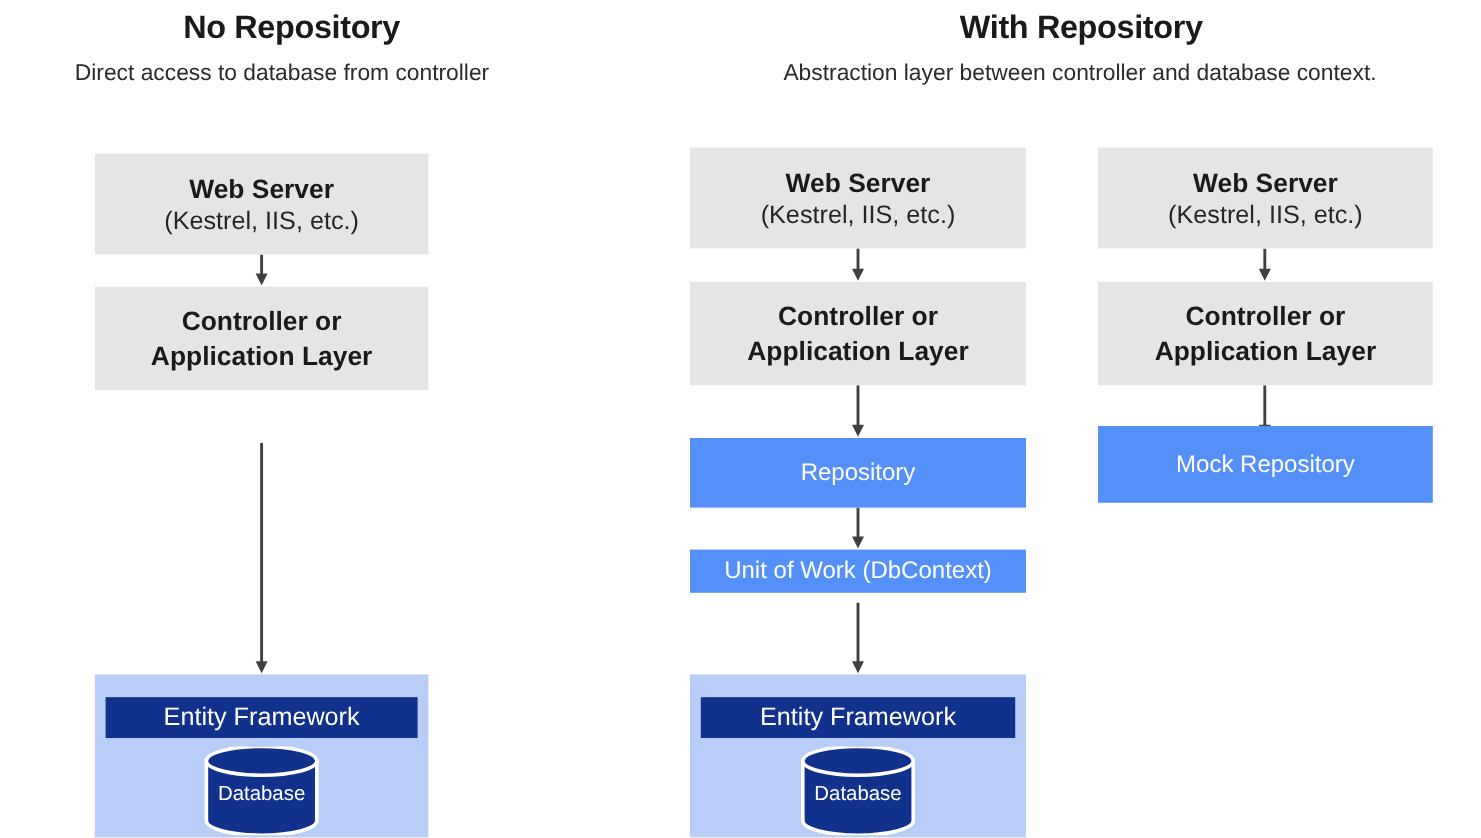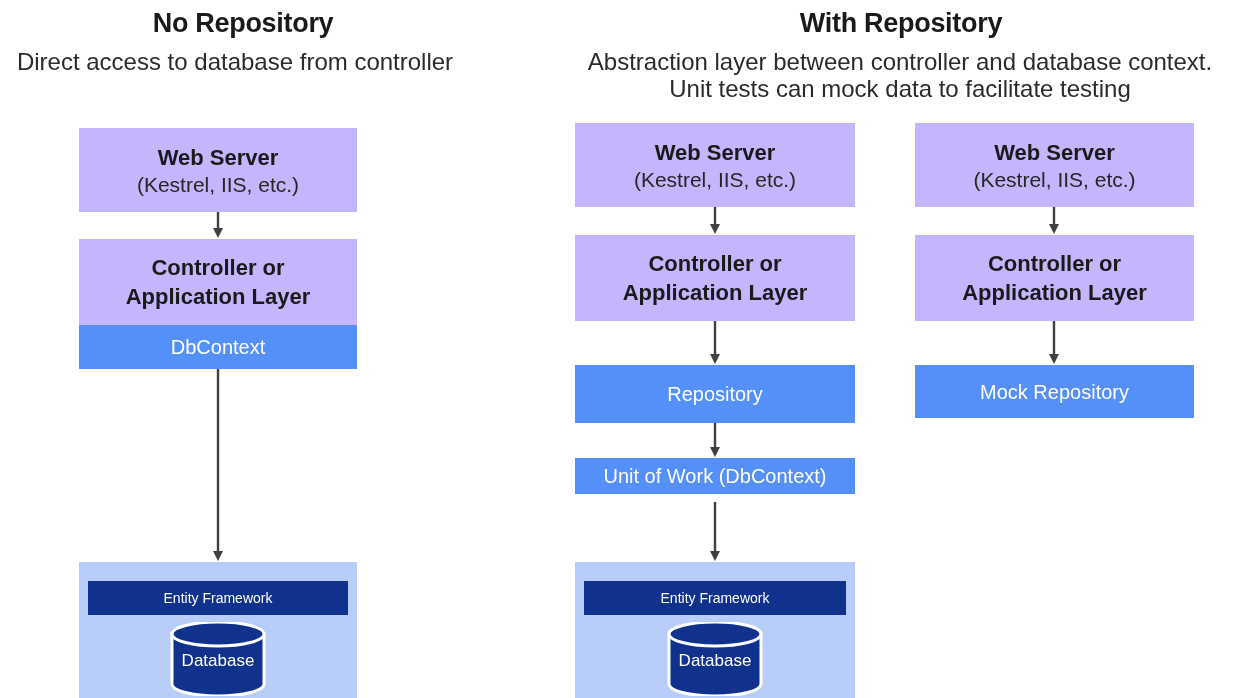--- a/index.html
+++ b/index.html
@@ -24,36 +24,36 @@
     font-size: 27px;
     font-weight: bold;
     color: #1a1a1a;
     letter-spacing: -0.3px;
     white-space: nowrap;
     padding-left: 16px;
   }
   .col-sub {
     position: absolute;
     text-align: center;
-    font-size: 24px;
+    font-size: 19px;
     font-weight: normal;
     color: #2b2b2b;
     line-height: 27px;
   }
 
   
   .box {
     position: absolute;
     display: flex;
     flex-direction: column;
     align-items: center;
     justify-content: center;
     text-align: center;
   }
-  .box.gray { background: #c4b5fd; }
+  .box.gray { background: #e5e5e5; }
   .box.blue { background: #5590f8; }
   .box-title {
     font-size: 22px;
     font-weight: bold;
     color: #1a1a1a;
     line-height: 29px;
   }
   .box-sub {
     font-size: 21px;
     font-weight: normal;
@@ -73,21 +73,21 @@
     background: #b8cdf8;
   }
   .ef-bar {
     position: absolute;
     background: #10318c;
     display: flex;
     align-items: center;
     justify-content: center;
   }
   .ef-bar span {
-    font-size: 14px;
+    font-size: 21px;
     color: #ffffff;
     font-weight: normal;
     line-height: 26px;
   }
   .db-cyl {
     position: absolute;
     border-radius: 14px;
   }
   .db-cyl svg { display: block; }
   .db-cyl .db-text {
@@ -123,23 +123,20 @@
       <line x1="8" y1="0" x2="8" y2="18" stroke="#404040" stroke-width="2.4"></line>
       <polygon points="8,26 3,16 13,16" fill="#404040"></polygon>
     </svg>
   </div>
 
   <div class="box gray" style="left:79px; top:239px; width:278px; height:86px;">
     <div class="box-title">Controller or</div>
     <div class="box-title">Application Layer</div>
   </div>
 
-  <div class="box blue" style="left:79px; top:325px; width:278px; height:44px;">
-    <div class="blue-label">DbContext</div>
-  </div>
 
   <div class="arrow" style="left:210px; top:369px; width:16px; height:193px;">
     <svg width="16" height="193" viewBox="0 0 16 193">
       <line x1="8" y1="0" x2="8" y2="184" stroke="#404040" stroke-width="2.4"></line>
       <polygon points="8,192 3,182 13,182" fill="#404040"></polygon>
     </svg>
   </div>
 
   <div class="ef-panel" style="left:79px; top:562px; width:278px; height:136px;"></div>
   <div class="ef-bar" style="left:88px; top:581px; width:260px; height:34px;">
@@ -148,21 +145,20 @@
   <div class="db-cyl" style="left:170px; top:622px; width:96px; height:74px;">
     <svg width="96" height="74" viewBox="0 0 96 74">
       <path d="M2,12 L2,62 A46,12 0 0 0 94,62 L94,12 Z" fill="#10318c" stroke="#ffffff" stroke-width="3"></path>
       <ellipse cx="48" cy="12" rx="46" ry="12" fill="#10318c" stroke="#ffffff" stroke-width="3"></ellipse>
     </svg>
     <div class="db-text">Database</div>
   </div>
 
   <div class="col-title" style="left:578px; top:8px; width:630px;">With Repository</div>
   <div class="col-sub" style="left:585px; top:48px; width:630px;">Abstraction layer between controller and database context.</div>
-  <div class="col-sub" style="left:585px; top:75px; width:630px;">Unit tests can mock data to facilitate testing</div>
 
   <div class="box gray" style="left:575px; top:123px; width:280px; height:84px;">
     <div class="box-title">Web Server</div>
     <div class="box-sub">(Kestrel, IIS, etc.)</div>
   </div>
 
   <div class="arrow" style="left:707px; top:207px; width:16px; height:28px;">
     <svg width="16" height="28" viewBox="0 0 16 28">
       <line x1="8" y1="0" x2="8" y2="19" stroke="#404040" stroke-width="2.4"></line>
       <polygon points="8,27 3,17 13,17" fill="#404040"></polygon>
@@ -232,17 +228,17 @@
     <div class="box-title">Application Layer</div>
   </div>
 
   <div class="arrow" style="left:1046px; top:321px; width:16px; height:44px;">
     <svg width="16" height="44" viewBox="0 0 16 44">
       <line x1="8" y1="0" x2="8" y2="35" stroke="#404040" stroke-width="2.4"></line>
       <polygon points="8,43 3,33 13,33" fill="#404040"></polygon>
     </svg>
   </div>
 
-  <div class="box blue" style="left:915px; top:365px; width:279px; height:53px;">
+  <div class="box blue" style="left:915px; top:355px; width:279px; height:64px;">
     <div class="blue-label">Mock Repository</div>
   </div>
 
 </div>
 
 </body></html>

